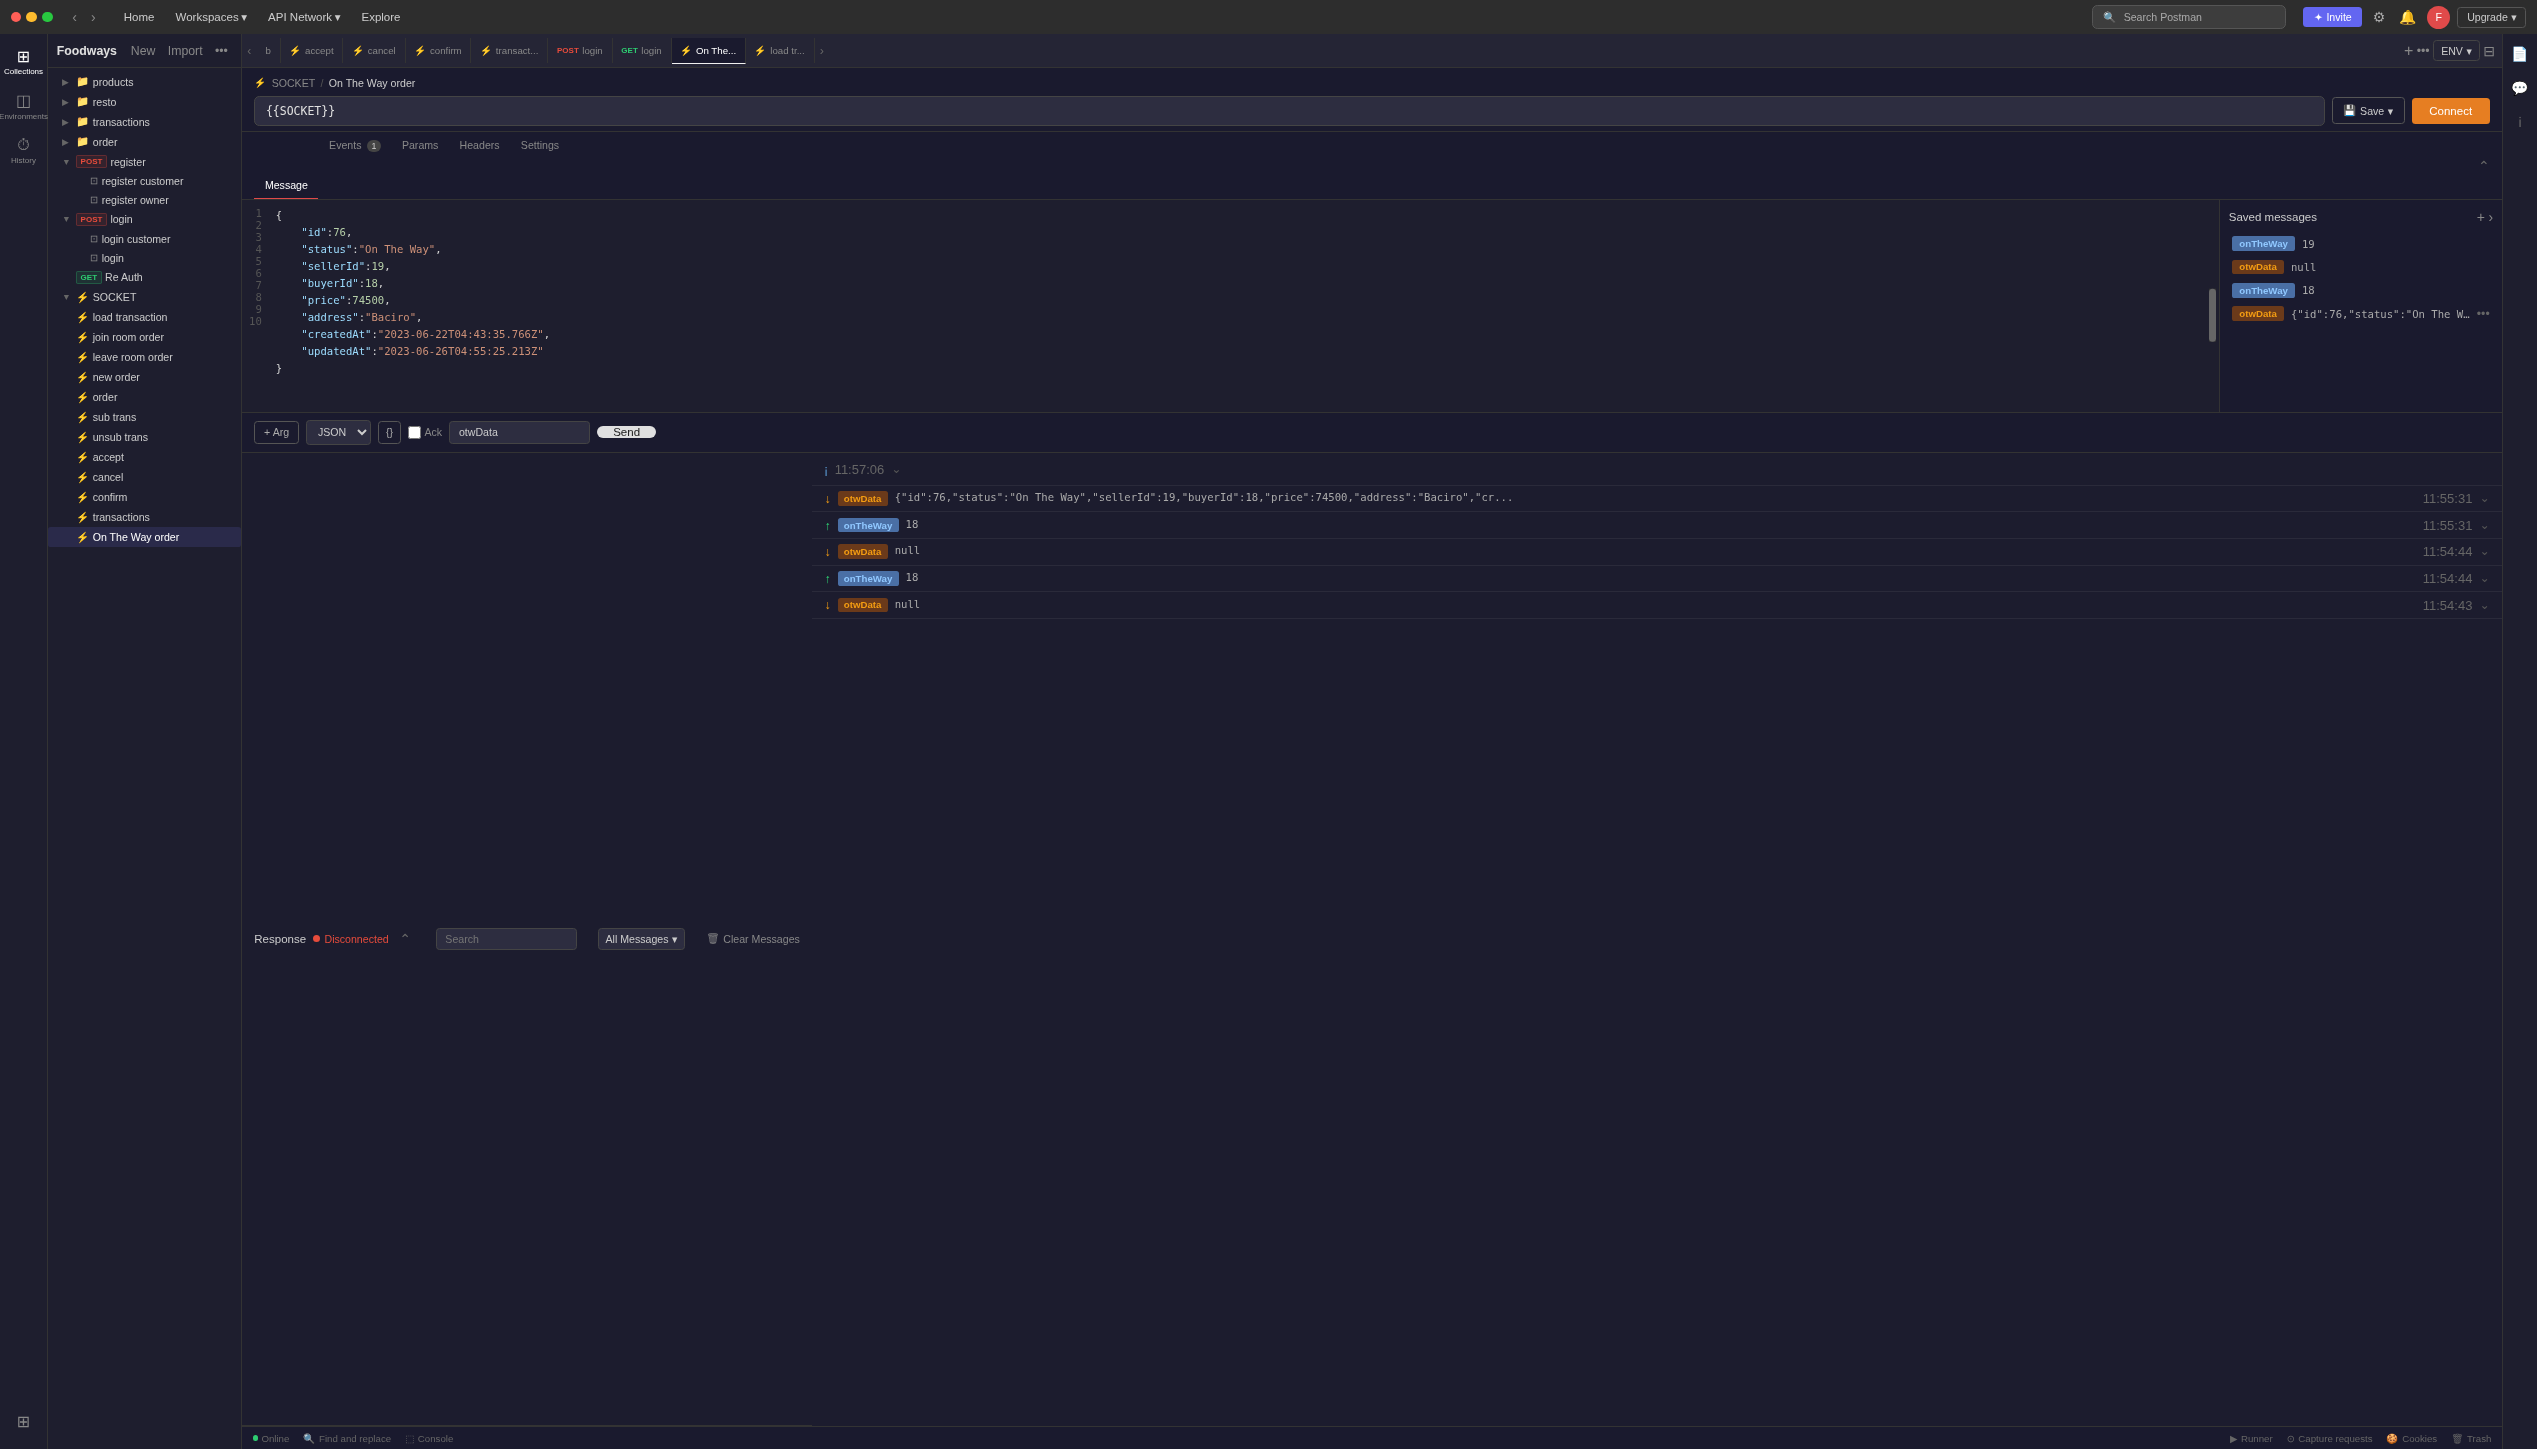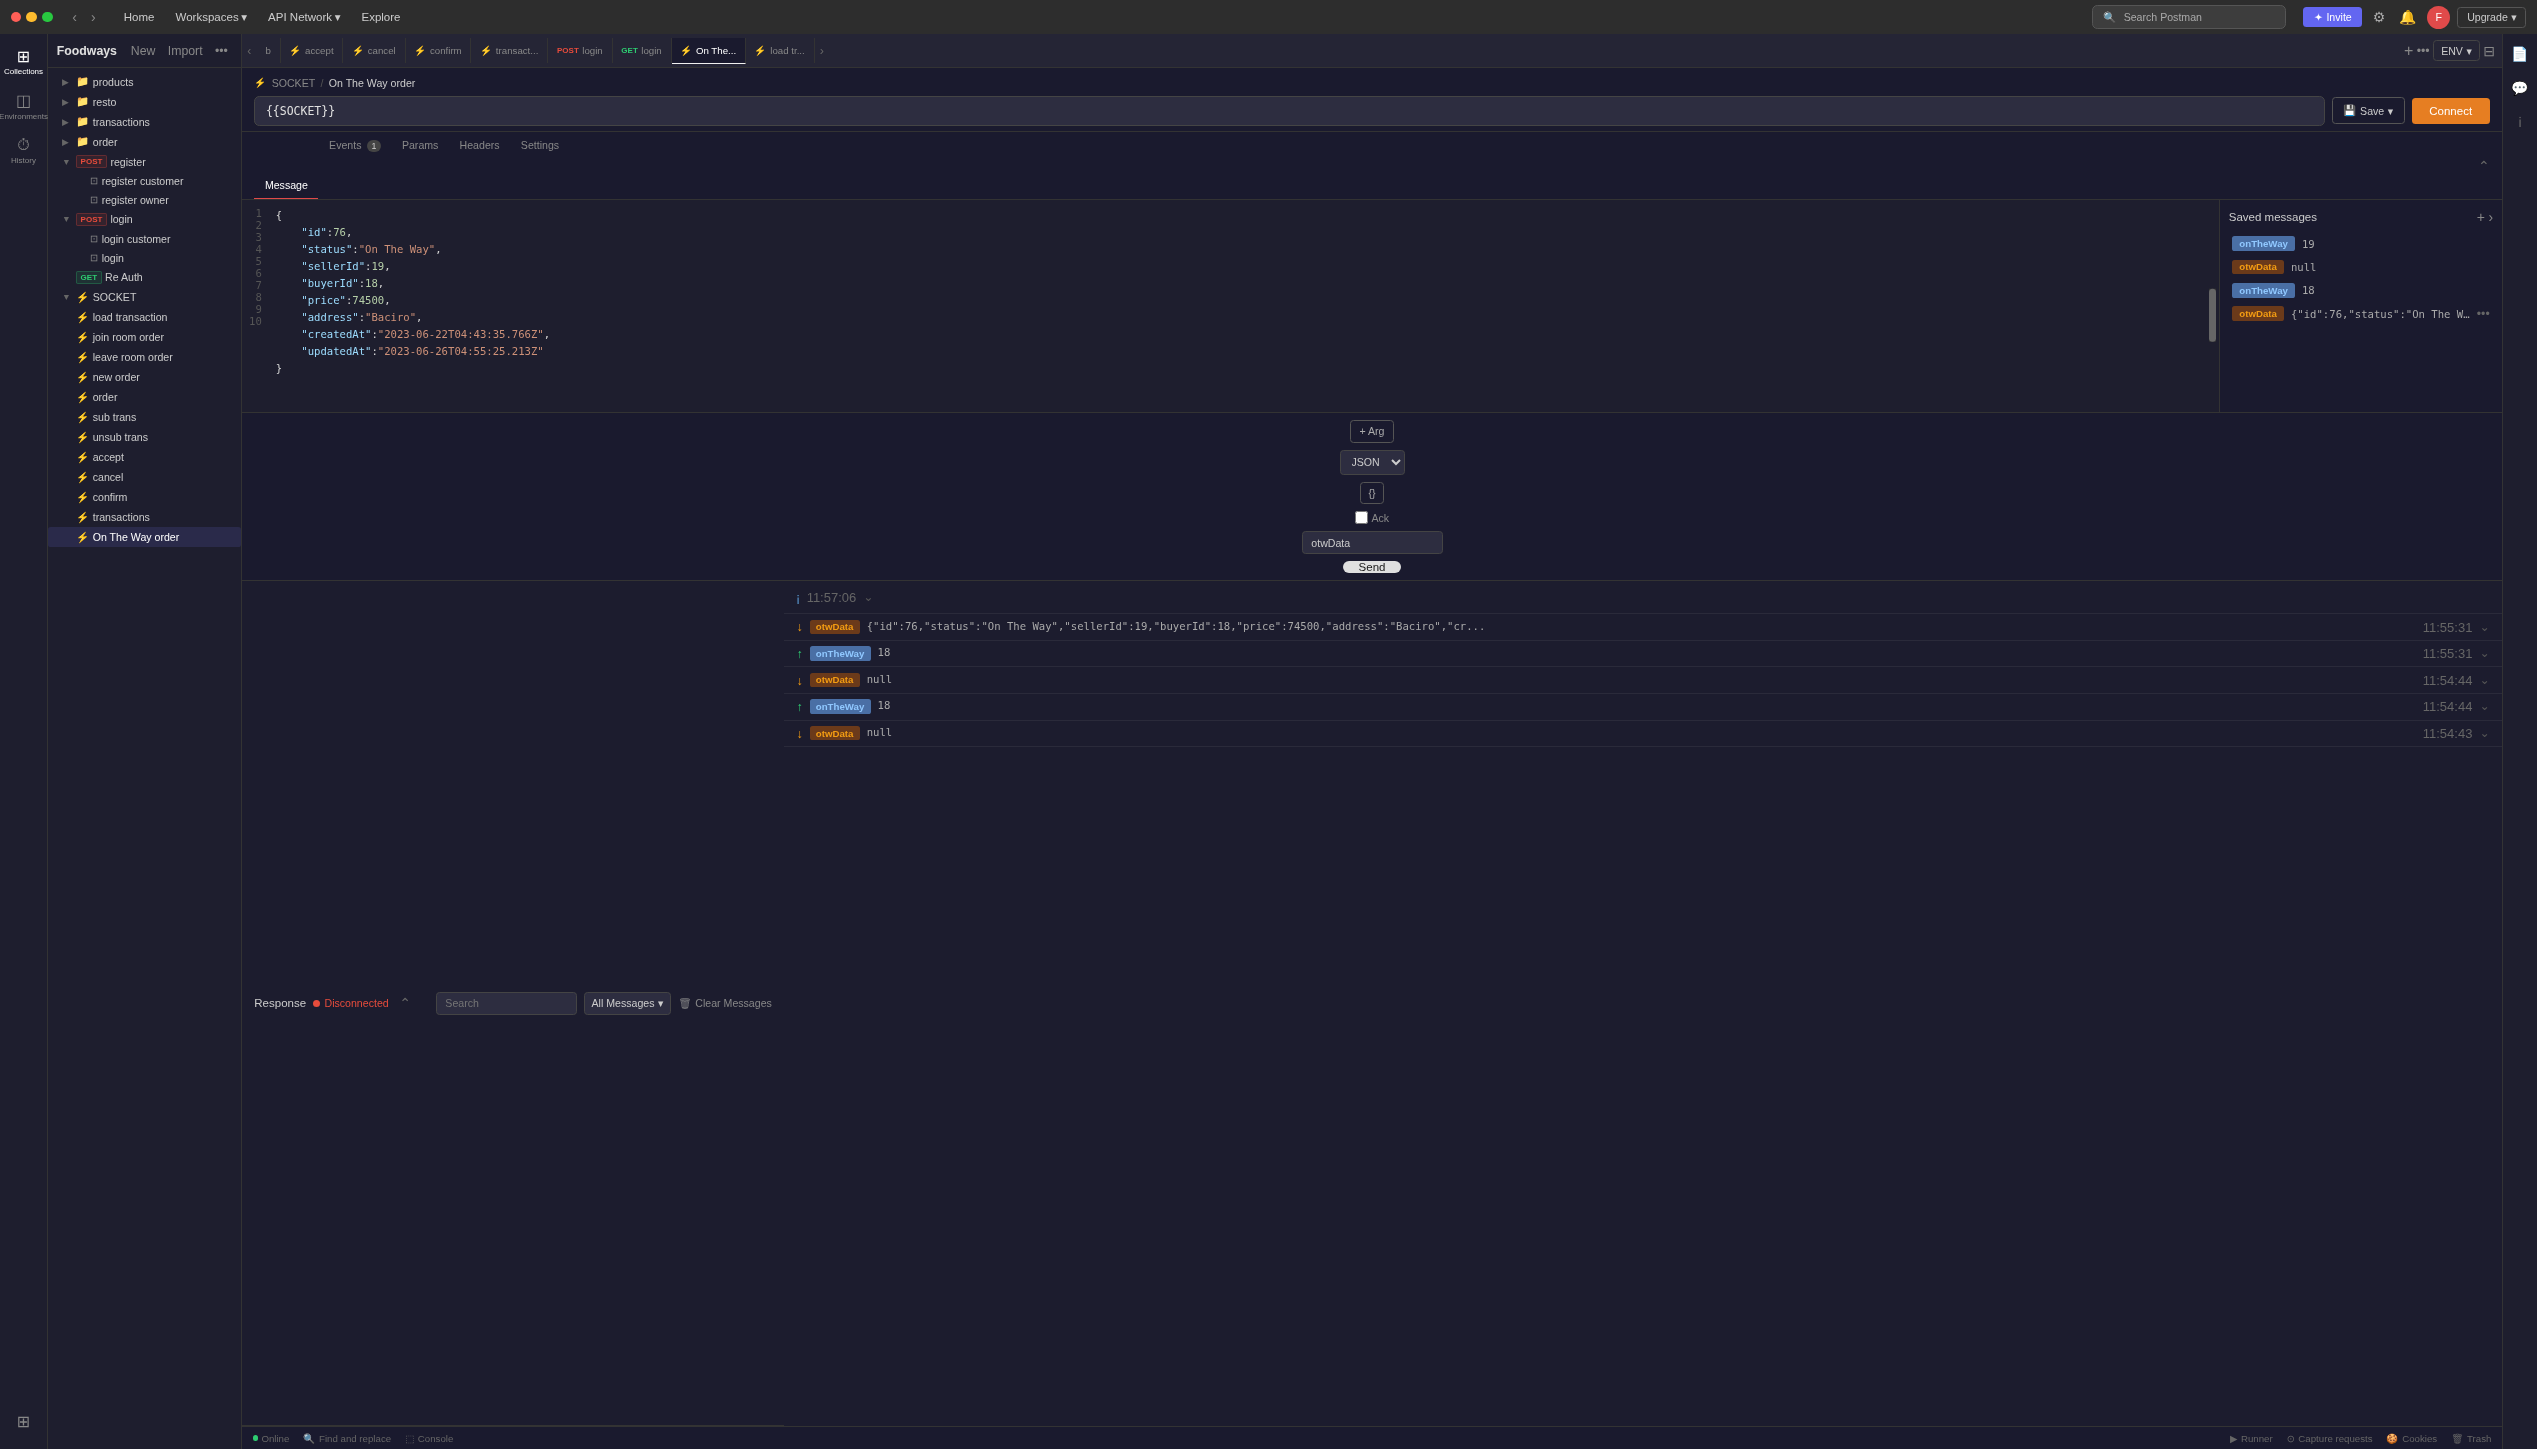--- a/index.html
+++ b/index.html
@@ -113,37 +113,37 @@
     .saved-header-actions { display: flex; gap: 3.5px; }
     .saved-header-actions button { background: none; border: none; color: #888; cursor: pointer; font-size: 14px; }
     .saved-msg { display: flex; align-items: center; gap: 7px; padding: 4.4px 3.5px; border-radius: 3.5px; cursor: pointer; }
     .msg-tag { padding: 1.8px 7px; border-radius: 2.6px; font-size: 9.7px; font-weight: 600; }
     .tag-blue { background: #4a6fa5; color: #90c8ff; }
     .tag-orange { background: #6b3a1a; color: #f39c12; }
     .msg-value { font-size: 10.6px; color: #aaa; font-family: monospace; flex: 1; overflow: hidden; text-overflow: ellipsis; white-space: nowrap; }
     .msg-dots { color: #666; cursor: pointer; font-size: 12.3px; }
 
     
-    #send-bar { background: #1a1a2e; border-top: 0.9px solid #333; padding: 7px 12.3px; display: flex; align-items: center; gap: 7px; flex-direction: column; }
+    #send-bar { background: #1a1a2e; border-top: 0.9px solid #333; padding: 7px 12.3px; display: flex; align-items: center; gap: 7px; }
     .arg-btn { background: none; border: 0.9px solid #555; color: #aaa; border-radius: 3.5px; padding: 4.4px 8.8px; cursor: pointer; font-size: 10.6px; display: flex; align-items: center; gap: 3.5px; }
     .format-select { background: #2d2d40; border: 0.9px solid #444; color: #ccc; border-radius: 3.5px; padding: 4.4px 7px; font-size: 10.6px; cursor: pointer; }
     .braces-btn { background: none; border: 0.9px solid #555; color: #aaa; border-radius: 3.5px; padding: 4.4px 7px; font-size: 10.6px; cursor: pointer; }
     .ack-check { display: flex; align-items: center; gap: 3.5px; }
     .ack-check input { cursor: pointer; }
     .ack-check label { font-size: 10.6px; color: #888; }
     .event-input { background: #2d2d40; border: 0.9px solid #444; border-radius: 3.5px; padding: 4.4px 8.8px; color: #ccc; font-size: 10.6px; flex: 1; max-width: 141px; }
     .send-btn { background: #e0e0e0; color: #1a1a1a; border: none; border-radius: 7px; padding: 0 16px; cursor: pointer; font-size: 11.5px; font-weight: 500; }
 
     
     #response-area { flex: 1; background: #1c1c2e; border-top: 0.9px solid #333; display: flex; flex-direction: row; min-height: 0; }
     #response-header { display: flex; align-items: center; padding: 7px 12.3px; border-bottom: 0.9px solid #333; gap: 7px; }
     #response-header h3 { font-size: 11.5px; color: #ccc; font-weight: 500; flex: 1; }
     .disconnected-badge { display: flex; align-items: center; gap: 4.4px; color: #e74c3c; font-size: 10.6px; }
     .disc-dot { width: 7px; height: 7px; border-radius: 50%; background: #e74c3c; }
-    .response-toolbar { display: flex; align-items: center; gap: 7px; padding: 5.3px 12.3px; border-bottom: 0.9px solid #333; }
+    .response-toolbar { display: flex; align-items: center; gap: 21px; padding: 5.3px 12.3px; border-bottom: 0.9px solid #333; }
     .search-input { background: #2d2d40; border: 0.9px solid #444; border-radius: 3.5px; padding: 4.4px 8.8px; color: #ccc; font-size: 10.6px; width: 141px; }
     .filter-select { background: #2d2d40; border: 0.9px solid #444; color: #ccc; border-radius: 3.5px; padding: 4.4px 7px; font-size: 10.6px; cursor: pointer; display: flex; align-items: center; gap: 3.5px; }
     .clear-btn { background: none; border: none; color: #888; cursor: pointer; font-size: 10.6px; display: flex; align-items: center; gap: 3.5px; }
     #response-messages { flex: 1; overflow-y: auto; padding: 3.5px 0; }
     #response-messages::-webkit-scrollbar { width: 3.5px; }
     #response-messages::-webkit-scrollbar-thumb { background: #444; }
     .resp-msg { display: flex; align-items: flex-start; gap: 7px; padding: 5.3px 12.3px; border-bottom: 0.9px solid #2a2a3a; }
     .resp-icon { font-size: 12.3px; color: #888; margin-top: 0.9px; }
     .resp-icon.info { color: #5b9bd5; }
     .resp-icon.down { color: #f39c12; }

